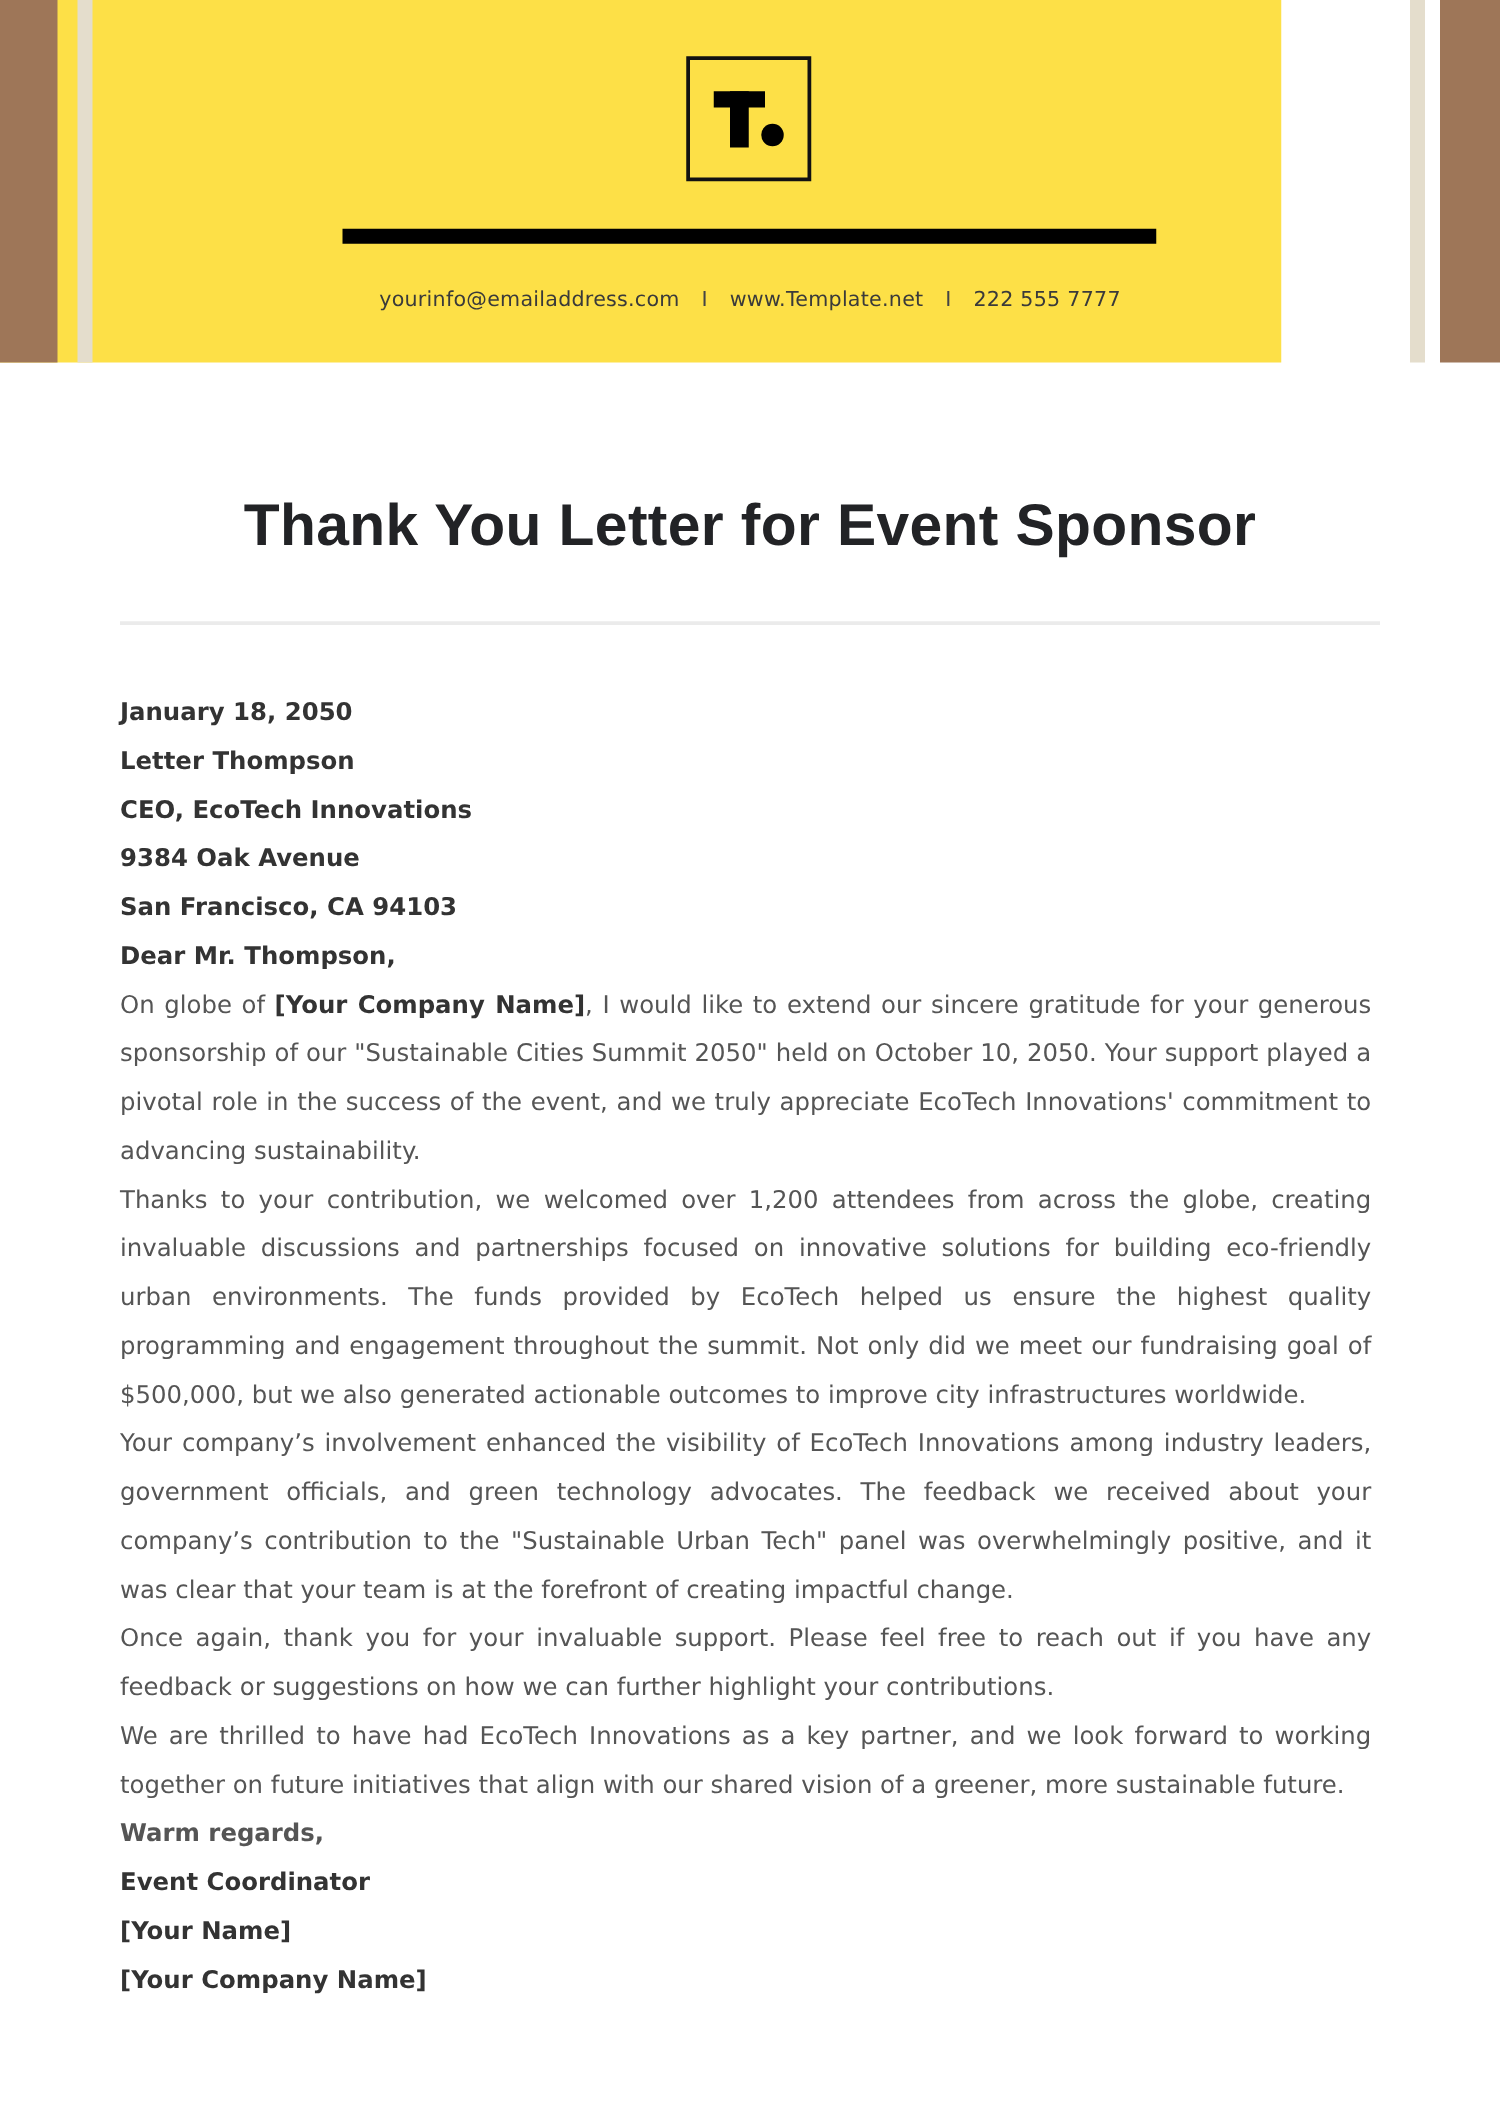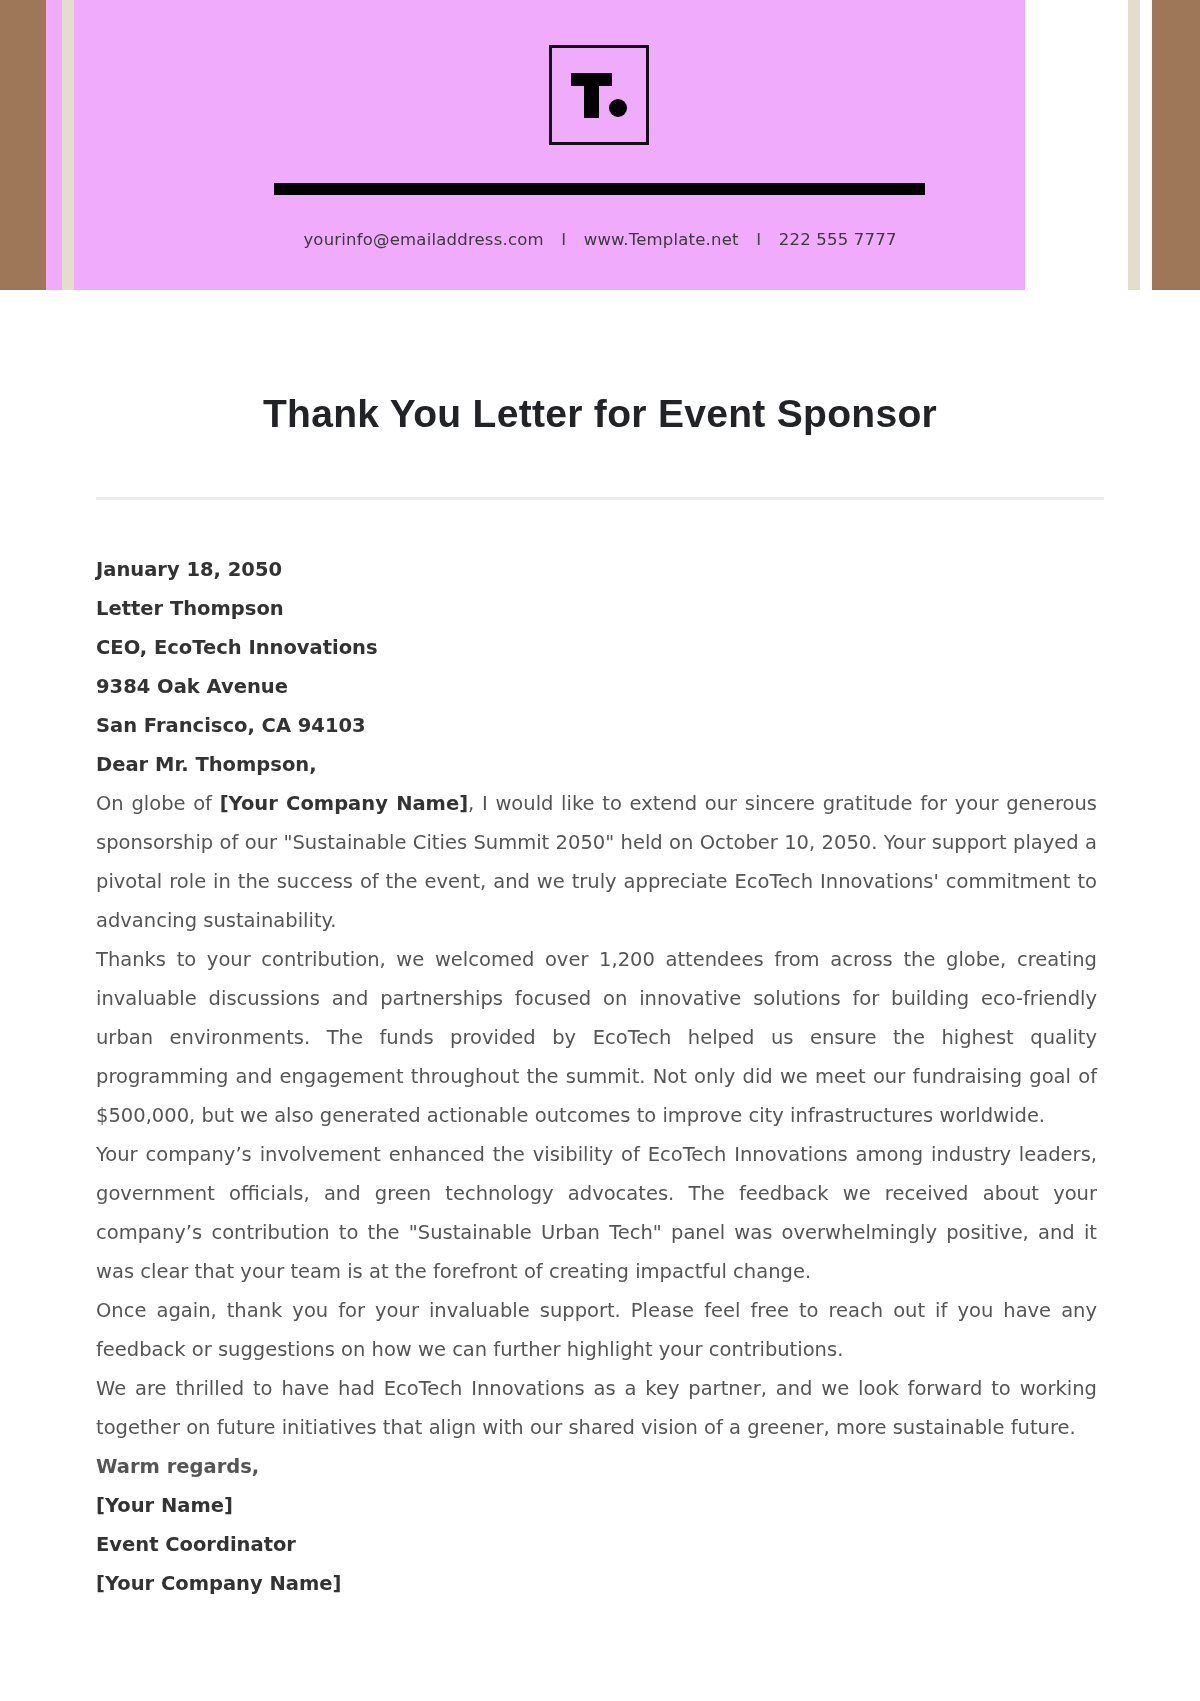--- a/index.html
+++ b/index.html
@@ -1,20 +1,20 @@
 <!DOCTYPE html>
 <html><head>
   <meta charset="utf-8">
   <style>
     * { margin: 0; padding: 0; box-sizing: border-box; }
     html, body { width: 1200px; height: 1701px; background: #ffffff; overflow: hidden; }
     body { position: relative; font-family: "Liberation Sans", "DejaVu Sans", sans-serif; }
 
     
-    .header { position: absolute; left: 0; top: 0; width: 1025px; height: 290px; background: #f0abfc; }
+    .header { position: absolute; left: 0; top: 0; width: 1025px; height: 290px; background: #fde047; }
     .side-bar { position: absolute; top: 0; width: 46px; height: 290px; background: #9e7658; }
     .side-bar.left { left: 0; }
     .side-bar.right { left: 1152px; width: 48px; }
     .stripe { position: absolute; top: 0; width: 12px; height: 290px; background: #e4ddcc; }
     .stripe.left { left: 62px; }
     .stripe.right { left: 1128px; }
 
     .logo-box {
       position: absolute; left: 549px; top: 45px; width: 100px; height: 100px;
       border: 3px solid #111; background: transparent;
@@ -27,21 +27,21 @@
 
     .contact {
       position: absolute; left: 0; top: 230px; width: 1200px; text-align: center;
       font-family: "DejaVu Sans", sans-serif; font-size: 16.5px; color: #3a3a3a; letter-spacing: 0.2px;
     }
     .contact .sep { display: inline-block; margin: 0 12px; color: #444; }
 
     
     .title {
       position: absolute; left: 0; top: 392px; width: 1200px; text-align: center;
-      font-family: "Liberation Sans", sans-serif; font-weight: 700; font-size: 39px; color: #222326;
+      font-family: "Liberation Sans", sans-serif; font-weight: 700; font-size: 47px; color: #222326;
       letter-spacing: 0.3px;
     }
     .divider { position: absolute; left: 96px; top: 497px; width: 1008px; height: 3px; background: #ebebeb; }
 
     
     .letter {
       position: absolute; left: 96px; top: 550px; width: 1001px;
       font-family: "DejaVu Sans", sans-serif; font-size: 19.5px; line-height: 39px; color: #555555;
     }
     .letter .bold-line { font-weight: bold; color: #333333; display: block; }
@@ -86,16 +86,16 @@
   <span class="bold-line">San Francisco, CA 94103</span>
   <span class="bold-line">Dear Mr. Thompson,</span>
 
   <p><span>On globe of </span><b>[Your Company Name]</b><span>, I would like to extend our sincere gratitude for your generous sponsorship of our "Sustainable Cities Summit 2050" held on October 10, 2050. Your support played a pivotal role in the success of the event, and we truly appreciate EcoTech Innovations' commitment to advancing sustainability.</span></p>
   <p>Thanks to your contribution, we welcomed over 1,200 attendees from across the globe, creating invaluable discussions and partnerships focused on innovative solutions for building eco-friendly urban environments. The funds provided by EcoTech helped us ensure the highest quality programming and engagement throughout the summit. Not only did we meet our fundraising goal of $500,000, but we also generated actionable outcomes to improve city infrastructures worldwide.</p>
   <p>Your company’s involvement enhanced the visibility of EcoTech Innovations among industry leaders, government officials, and green technology advocates. The feedback we received about your company’s contribution to the "Sustainable Urban Tech" panel was overwhelmingly positive, and it was clear that your team is at the forefront of creating impactful change.</p>
   <p>Once again, thank you for your invaluable support. Please feel free to reach out if you have any feedback or suggestions on how we can further highlight your contributions.</p>
   <p>We are thrilled to have had EcoTech Innovations as a key partner, and we look forward to working together on future initiatives that align with our shared vision of a greener, more sustainable future.</p>
 
   <span class="plain-line">Warm regards,</span>
+  <span class="bold-line">Event Coordinator</span>
   <span class="bold-line">[Your Name]</span>
-  <span class="bold-line">Event Coordinator</span>
   <span class="bold-line">[Your Company Name]</span>
 </div>
 
 </body></html>

